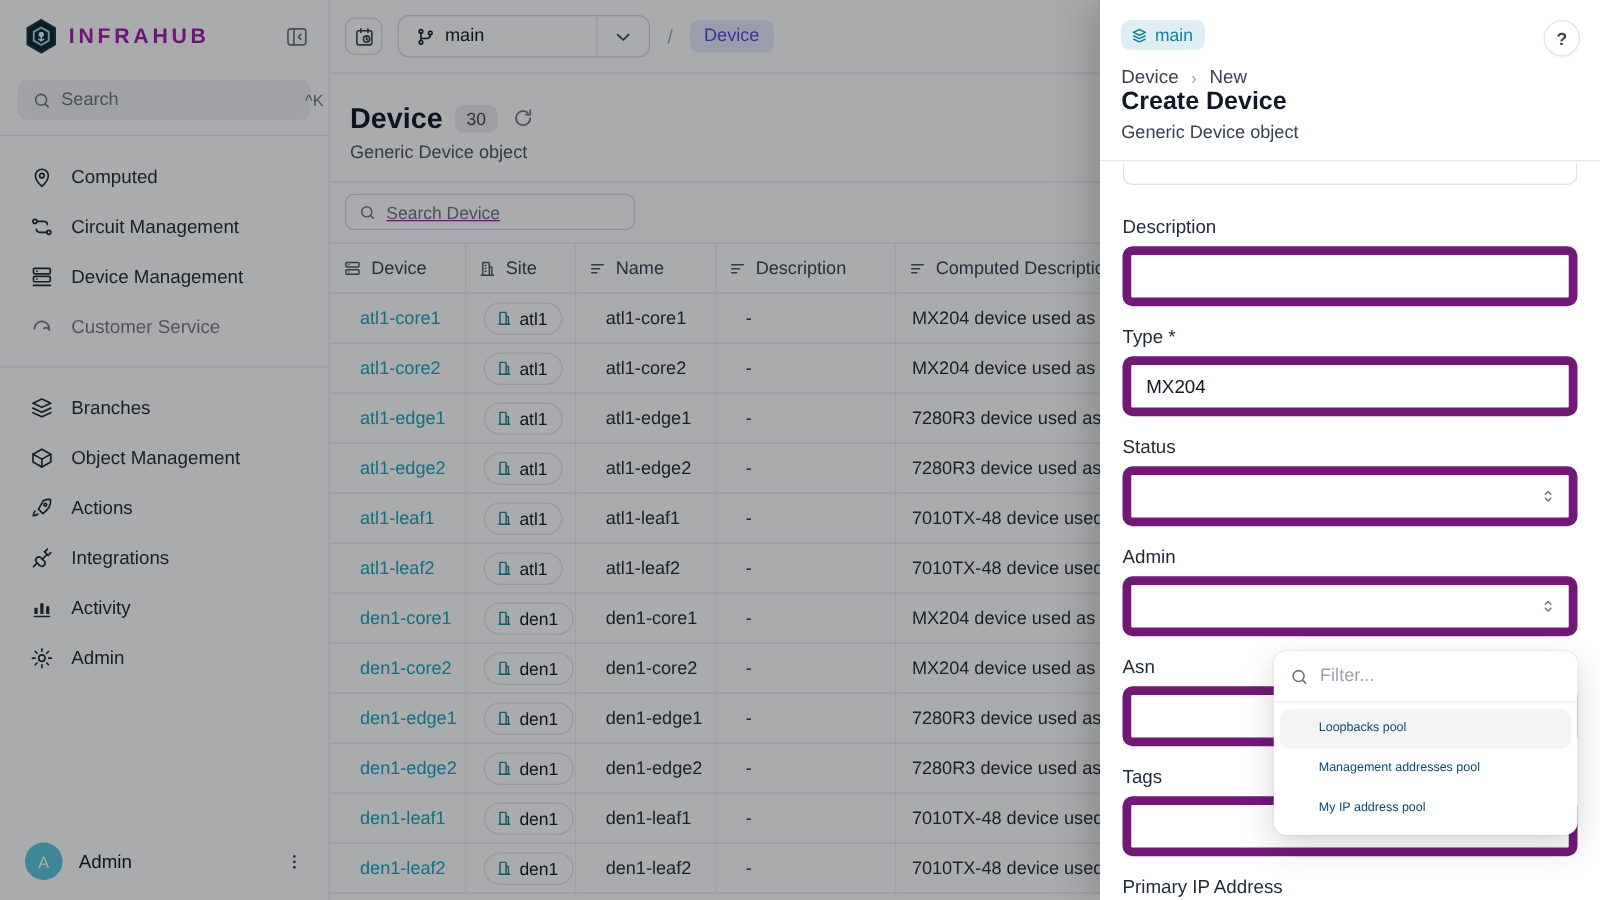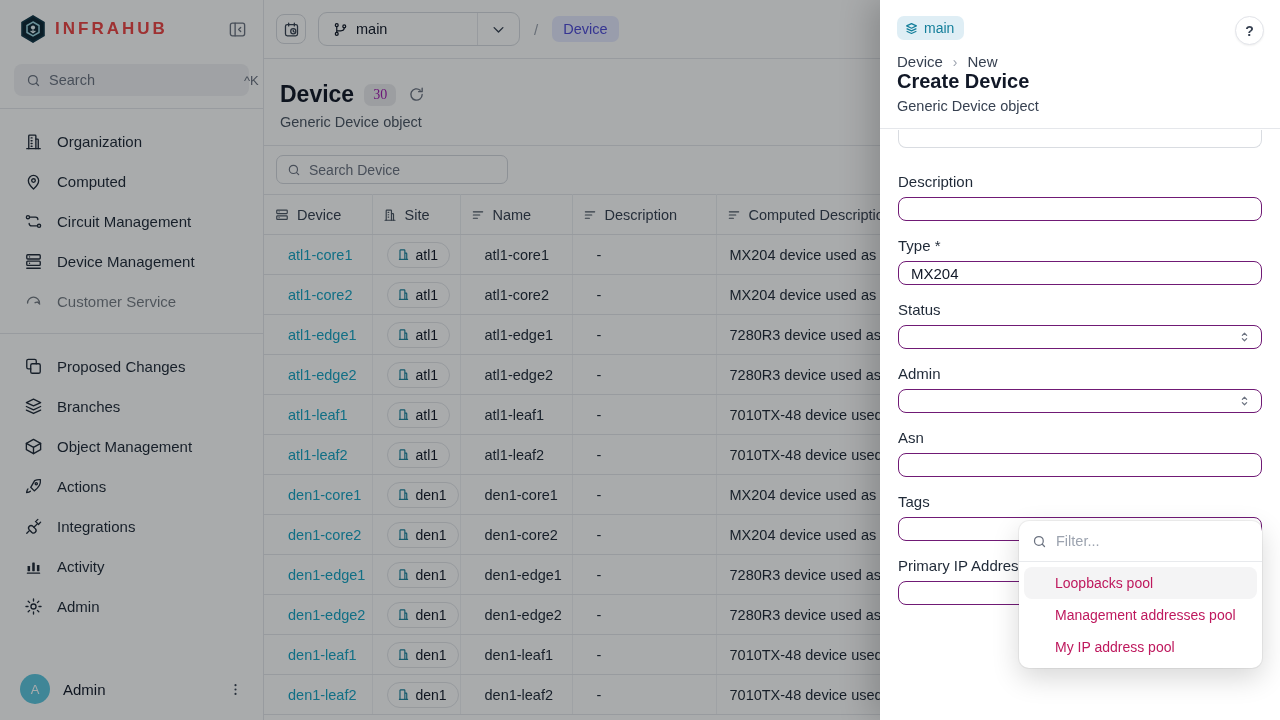--- a/index.html
+++ b/index.html
@@ -2,21 +2,21 @@
 <html><head>
 <meta charset="utf-8">
 <style>
   * { margin:0; padding:0; box-sizing:border-box; }
   html,body { width:1280px; height:720px; overflow:hidden; font-family:"Liberation Sans", sans-serif; background:#fff; color:#1f2937; }
   .app { position:relative; width:1280px; height:720px; display:flex; }
 
   
   .sidebar { width:264px; min-width:264px; height:720px; border-right:1px solid #e5e7eb; display:flex; flex-direction:column; background:#fff; }
   .logo-row { height:58px; display:flex; align-items:center; padding:0 16px 0 20px; gap:9px; }
-  .logotype { font-size:17px; font-weight:700; letter-spacing:3px; color:#ef4444; flex:1; }
+  .logotype { font-size:17px; font-weight:700; letter-spacing:3px; color:#a21caf; flex:1; }
   .collapse-btn { background:none; border:none; color:#6b7280; cursor:pointer; display:flex; }
   .search-box { margin:6px 14px 12px; height:32px; background:#f1f2f4; border-radius:8px; display:flex; align-items:center; padding:0 12px; gap:8px; color:#6b7280; }
   .search-box input { border:none; background:transparent; outline:none; flex:1; font-size:14.5px; color:#374151; font-family:inherit; }
   .search-box input::placeholder { color:#6b7280; }
   .kbd { font-size:13px; color:#6b7280; }
   .sdivider { border-top:1px solid #e5e7eb; margin:0; }
   .nav-group { padding:12px 0; }
   .nav-item { display:flex; align-items:center; gap:14px; height:40px; padding:0 24px; font-size:15px; color:#1f2937; cursor:pointer; text-decoration:none; }
   .nav-item .nicon { display:flex; color:#1f2937; }
   .nav-item.faded { opacity:.62; }
@@ -30,26 +30,26 @@
   .topbar { height:59px; border-bottom:1px solid #e5e7eb; display:flex; align-items:center; padding:0 12px; gap:12px; }
   .icon-btn { width:30px; height:30px; border:1px solid #d8dbe0; border-radius:8px; background:#fff; display:flex; align-items:center; justify-content:center; color:#374151; cursor:pointer; }
   .branch-select { height:34px; border:1px solid #d8dbe0; border-radius:9px; display:flex; align-items:stretch; overflow:hidden; background:#fff; cursor:pointer; }
   .branch-main { display:flex; align-items:center; gap:8px; padding:0 14px; width:158px; font-size:14.5px; color:#111827; }
   .branch-caret { width:42px; display:flex; align-items:center; justify-content:center; border-left:1px solid #e5e7eb; color:#374151; }
   .crumb-sep { color:#9ca3af; font-size:15px; margin:0 2px; }
   .crumb-pill { background:#e7eaff; color:#4f4bd8; font-size:14.5px; padding:5px 11px; border-radius:7px; cursor:pointer; }
   .page-head { padding:22px 16px 15px; border-bottom:1px solid #e5e7eb; }
   .title-row { display:flex; align-items:center; gap:10px; }
   .page-title { font-size:23px; font-weight:700; color:#111827; }
-  .count-badge { background:#ececef; color:#a21caf; font-size:14px; padding:3px 9px; border-radius:7px;font-family:Liberation Serif, serif; }
+  .count-badge { background:#ececef; color:#404040; font-size:14px; padding:3px 9px; border-radius:7px; }
   .refresh-btn { background:none; border:none; color:#6b7280; display:flex; cursor:pointer; margin-left:2px; }
   .page-sub { margin-top:6px; font-size:14.5px; color:#4b5563; }
   .toolbar { padding:9px 12px 10px; }
   .obj-search { width:232px; height:29px; border:1px solid #d4d7dd; border-radius:7px; display:flex; align-items:center; gap:8px; padding:0 10px; color:#6b7280; background:#fff; }
-  .obj-search input { border:none; outline:none; flex:1; font-size:14px; color:#a21caf; background:transparent; font-family:inherit; }
+  .obj-search input { border:none; outline:none; flex:1; font-size:14px; color:#a21caf; background:transparent; font-family:inherit;text-decoration:underline; }
   .obj-search input::placeholder { color:#6b7280; }
 
   table.devices { border-collapse:collapse; table-layout:fixed; width:1280px; }
   table.devices col.c-device{width:108px} table.devices col.c-site{width:88px} table.devices col.c-name{width:112px} table.devices col.c-desc{width:144px} table.devices col.c-comp{width:auto}
   table.devices th { height:40px; text-align:left; font-size:14.5px; font-weight:500; color:#374151; border-top:1px solid #e5e7eb; border-bottom:1px solid #e5e7eb; border-right:1px solid #eceef1; padding:0 8px 0 10px; white-space:nowrap; overflow:hidden; }
   table.devices th .th-inner { display:flex; align-items:center; gap:8px; }
   table.devices th:first-child { padding-left:11px; }
   table.devices th:last-child { border-right:none; }
   table.devices td { height:40px; font-size:14.5px; color:#1f2937; border-bottom:1px solid #e5e7eb; border-right:1px solid #f0f1f4; padding:0 8px 0 24px; white-space:nowrap; overflow:hidden; }
   table.devices td:first-child{ padding-left:24px; }
@@ -71,35 +71,35 @@
   .help-btn { position:absolute; right:16px; top:16px; width:29px; height:29px; border-radius:50%; border:1px solid #e2e4e9; background:#fff; box-shadow:0 1px 2px rgba(0,0,0,.06); color:#374151; font-size:14px; font-weight:600; cursor:pointer; }
   .drawer-crumb { margin-top:13px; font-size:15px; color:#374151; display:flex; align-items:center; gap:10px; }
   .drawer-crumb .chev { color:#9ca3af; font-size:14px; }
   .drawer-title { font-size:20px; font-weight:700; color:#111827; }
   .drawer-sub { margin-top:5px; font-size:14.5px; color:#374151; }
   .drawer-body { flex:1; padding:0 18px; overflow:hidden; }
   .stub-input { height:18px; border:1px solid #d9dce1; border-top:none; border-radius:0 0 8px 8px; margin-top:1px; }
   .field { margin-top:25px; }
   .field + .field { margin-top:16px; }
   .field-label { display:block; font-size:15px; font-weight:500; color:#1f2937; margin-bottom:7px; }
-  .control { position:relative; height:24px; border:1px solid #701a75; border-radius:8px; background:#fff; }
+  .control { position:relative; height:48px; border:7px solid #701a75; border-radius:8px; background:#fff; }
   .control input { width:100%; height:100%; border:none; outline:none; background:transparent; padding:0 12px; font-size:15px; color:#111827; font-family:inherit; }
   textarea.control { width:100%; resize:none; display:block; }
   .sel-caret { position:absolute; right:10px; top:50%; transform:translateY(-50%); color:#6b7280; display:flex; }
   .ip-row { display:flex; gap:9px; }
   .ip-row .control { flex:1; }
   .grid-btn { width:40px; height:40px; border:1px solid #d9dce1; border-radius:8px; background:#fff; display:flex; align-items:center; justify-content:center; color:#374151; cursor:pointer; }
 
   
   .popover { position:absolute; left:1019px; top:521px; width:243px; z-index:30; background:#fff; border-radius:10px; box-shadow:0 0 0 1px rgba(0,0,0,.05), 0 10px 28px rgba(0,0,0,.16); overflow:hidden; }
   .pop-filter { height:41px; display:flex; align-items:center; gap:9px; padding:0 13px; border-bottom:1px solid #e8eaed; color:#6b7280; }
   .pop-filter input { border:none; outline:none; flex:1; font-size:14.5px; color:#374151; background:transparent; font-family:inherit; }
   .pop-filter input::placeholder { color:#9ca3af; }
   .pop-list { padding:5px; }
-  .pop-item { height:32px; line-height:32px; padding-left:31px; font-size:14px; color:#be185d; border-radius:8px; cursor:pointer; white-space:nowrap; }
+  .pop-item { height:32px; line-height:32px; padding-left:31px; font-size:10px; color:#0c4a6e; border-radius:8px; cursor:pointer; white-space:nowrap; }
   .pop-item.active { background:#f4f4f5; }
 
   svg { display:block; }
 </style>
 </head>
 <body>
 
 <div class="app">
 
   <aside class="sidebar">
@@ -134,31 +134,20 @@
       <input placeholder="Search" style="">
       <span class="kbd">^K</span>
     </div>
 
     <div class="sdivider"></div>
 
     <nav class="nav-group">
       <a class="nav-item">
         <span class="nicon">
             <svg width="19" height="19" viewBox="0 0 24 24" fill="none" stroke="currentColor" stroke-width="1.7" stroke-linecap="round" stroke-linejoin="round">
-              <path d="M6 21V5a1 1 0 0 1 1-1h7a1 1 0 0 1 1 1v16"></path>
-              <path d="M15 9h2.2a.8.8 0 0 1 .8.8V21"></path>
-              <path d="M3.5 21h17"></path>
-              <path d="M9 7.5h1.2M9 11h1.2M9 14.5h1.2M9 18h1.2"></path>
-            </svg>
-          </span>
-        <span>Organization</span>
-      </a>
-      <a class="nav-item">
-        <span class="nicon">
-            <svg width="19" height="19" viewBox="0 0 24 24" fill="none" stroke="currentColor" stroke-width="1.7" stroke-linecap="round" stroke-linejoin="round">
               <path d="M12 21.5s-6.5-5.6-6.5-10.7A6.5 6.5 0 0 1 12 4.3a6.5 6.5 0 0 1 6.5 6.5c0 5.1-6.5 10.7-6.5 10.7z"></path>
               <circle cx="12" cy="10.8" r="2.3"></circle>
             </svg>
           </span>
         <span>Computed</span>
       </a>
       <a class="nav-item">
         <span class="nicon">
             <svg width="19" height="19" viewBox="0 0 24 24" fill="none" stroke="currentColor" stroke-width="1.7" stroke-linecap="round" stroke-linejoin="round">
               <circle cx="5" cy="6.5" r="2"></circle>
@@ -186,29 +175,20 @@
               <path d="M17.5 13l2.3 2.2"></path>
             </svg>
           </span>
         <span>Customer Service</span>
       </a>
     </nav>
 
     <div class="sdivider"></div>
 
     <nav class="nav-group">
-      <a class="nav-item">
-        <span class="nicon">
-            <svg width="19" height="19" viewBox="0 0 24 24" fill="none" stroke="currentColor" stroke-width="1.7" stroke-linecap="round" stroke-linejoin="round">
-              <rect x="8.5" y="8.5" width="12" height="12" rx="2"></rect>
-              <path d="M15.5 8.5V5a2 2 0 0 0-2-2H5.5a2 2 0 0 0-2 2v8a2 2 0 0 0 2 2h3"></path>
-            </svg>
-          </span>
-        <span>Proposed Changes</span>
-      </a>
       <a class="nav-item">
         <span class="nicon">
             <svg width="19" height="19" viewBox="0 0 24 24" fill="none" stroke="currentColor" stroke-width="1.7" stroke-linecap="round" stroke-linejoin="round">
               <path d="m12 2.8 9 4.2-9 4.2L3 7z"></path>
               <path d="m3 12 9 4.2 9-4.2"></path>
               <path d="m3 16.6 9 4.2 9-4.2"></path>
             </svg>
           </span>
         <span>Branches</span>
       </a>

